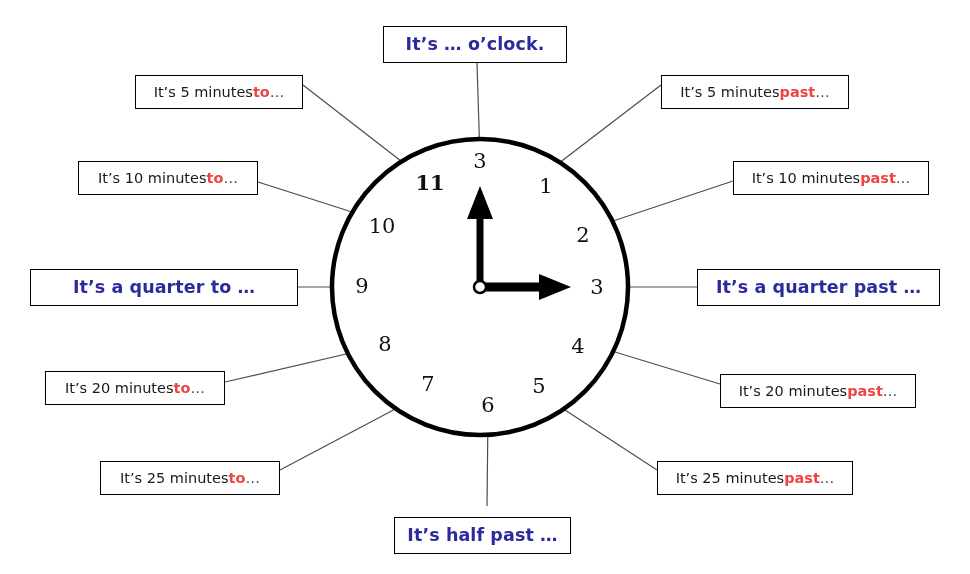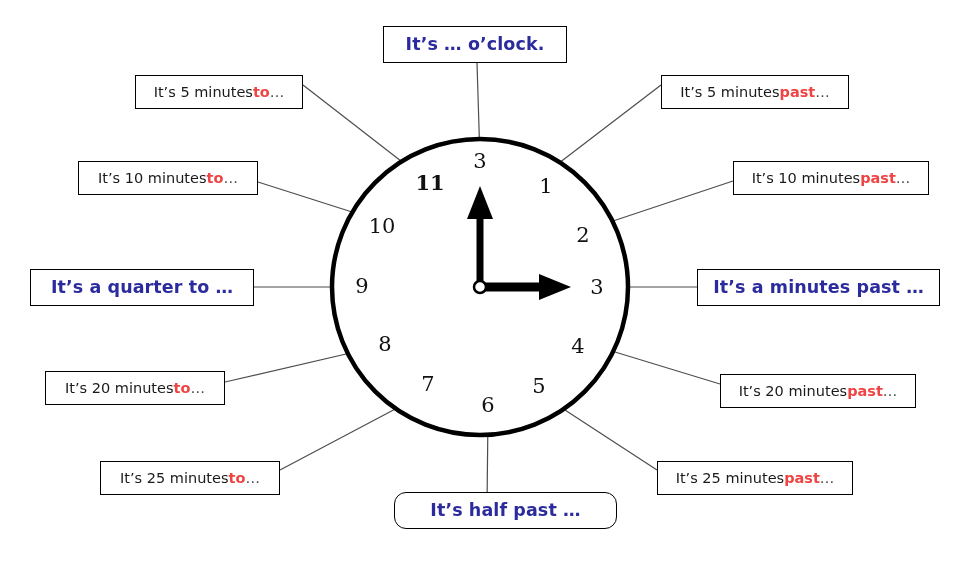--- a/index.html
+++ b/index.html
@@ -131,25 +131,25 @@
       <div class="label-box plain" style="left: 78px; top: 161px; width: 180px; height: 34px;">
         <span>It’s 10 minutes </span>
         <span class="kw">to</span>
         <span class="dots"> …</span>
       </div>
       <div class="label-box plain" style="left: 733px; top: 161px; width: 196px; height: 34px;">
         <span>It’s 10 minutes </span>
         <span class="kw">past</span>
         <span class="dots"> …</span>
       </div>
-      <div class="label-box highlight" style="left: 30px; top: 269px; width: 224px; height: 37px;">
+      <div class="label-box highlight" style="left: 30px; top: 269px; width: 268px; height: 37px;">
         <span>It’s a quarter to …</span>
       </div>
       <div class="label-box highlight" style="left: 697px; top: 269px; width: 243px; height: 37px;">
-        <span>It’s a minutes past …</span>
+        <span>It’s a quarter past …</span>
       </div>
       <div class="label-box plain" style="left: 45px; top: 371px; width: 180px; height: 34px;">
         <span>It’s 20 minutes </span>
         <span class="kw">to</span>
         <span class="dots"> …</span>
       </div>
       <div class="label-box plain" style="left: 720px; top: 374px; width: 196px; height: 34px;">
         <span>It’s 20 minutes </span>
         <span class="kw">past</span>
         <span class="dots"> …</span>
@@ -157,18 +157,18 @@
       <div class="label-box plain" style="left: 100px; top: 461px; width: 180px; height: 34px;">
         <span>It’s 25 minutes </span>
         <span class="kw">to</span>
         <span class="dots"> …</span>
       </div>
       <div class="label-box plain" style="left: 657px; top: 461px; width: 196px; height: 34px;">
         <span>It’s 25 minutes </span>
         <span class="kw">past</span>
         <span class="dots"> …</span>
       </div>
-      <div class="label-box highlight" style="left: 394px; top: 492px; width: 223px; height: 37px; border-radius: 12px;">
+      <div class="label-box highlight" style="left: 394px; top: 517px; width: 177px; height: 37px;">
         <span>It’s half past …</span>
       </div>
     </div>
 
 </div>
 
 </body></html>

